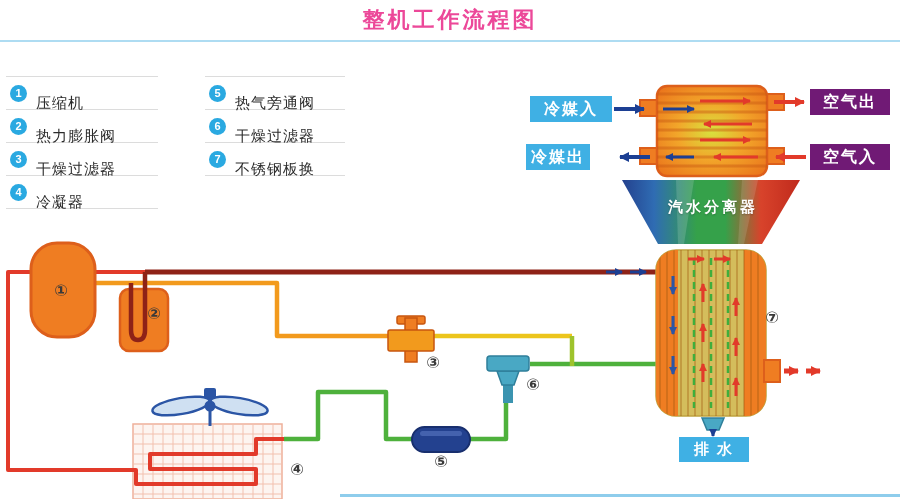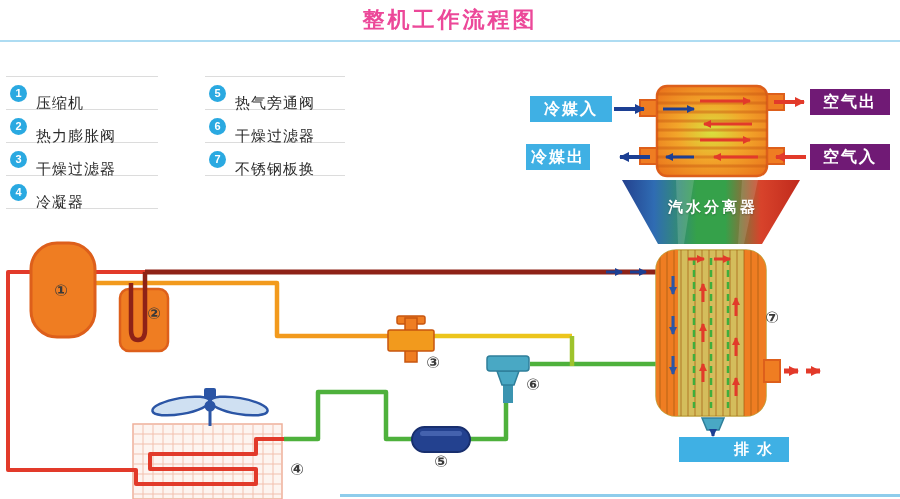--- a/index.html
+++ b/index.html
@@ -18,21 +18,21 @@
          font-size:11px;font-weight:bold;display:flex;align-items:center;justify-content:center;flex:0 0 17px;}
   .l-label{font-size:15px;color:#2b2b2b;letter-spacing:1px;margin-top:20px;}
   .lbl{position:absolute;color:#fff;font-weight:bold;font-size:16px;letter-spacing:2px;
        display:flex;align-items:center;justify-content:center;}
   .lbl-blue{background:#3fb0e4;}
   .lbl-red{background:#701a75;}
   #lbl-ri{left:530px;top:96px;width:82px;height:26px;}
   #lbl-ro{left:526px;top:144px;width:64px;height:26px;}
   #lbl-ao{left:810px;top:89px;width:80px;height:26px;}
   #lbl-ai{left:810px;top:144px;width:80px;height:26px;}
-  #lbl-drain{left:679px;top:437px;width:70px;height:25px;font-size:15px;padding-left:40px;}
+  #lbl-drain{left:679px;top:437px;width:70px;height:25px;font-size:15px;}
   #lbl-sep{left:648px;top:197px;width:130px;height:20px;background:transparent;
            font-size:15px;letter-spacing:3px;text-shadow:0 1px 2px rgba(0,0,0,.25);}
   .marker{position:absolute;width:18px;height:18px;font-size:16px;line-height:18px;
           text-align:center;color:#3a3a3a;font-weight:bold;}
   svg{position:absolute;left:0;top:0;}
 </style>
 </head>
 <body>
 
 <div class="stage">

